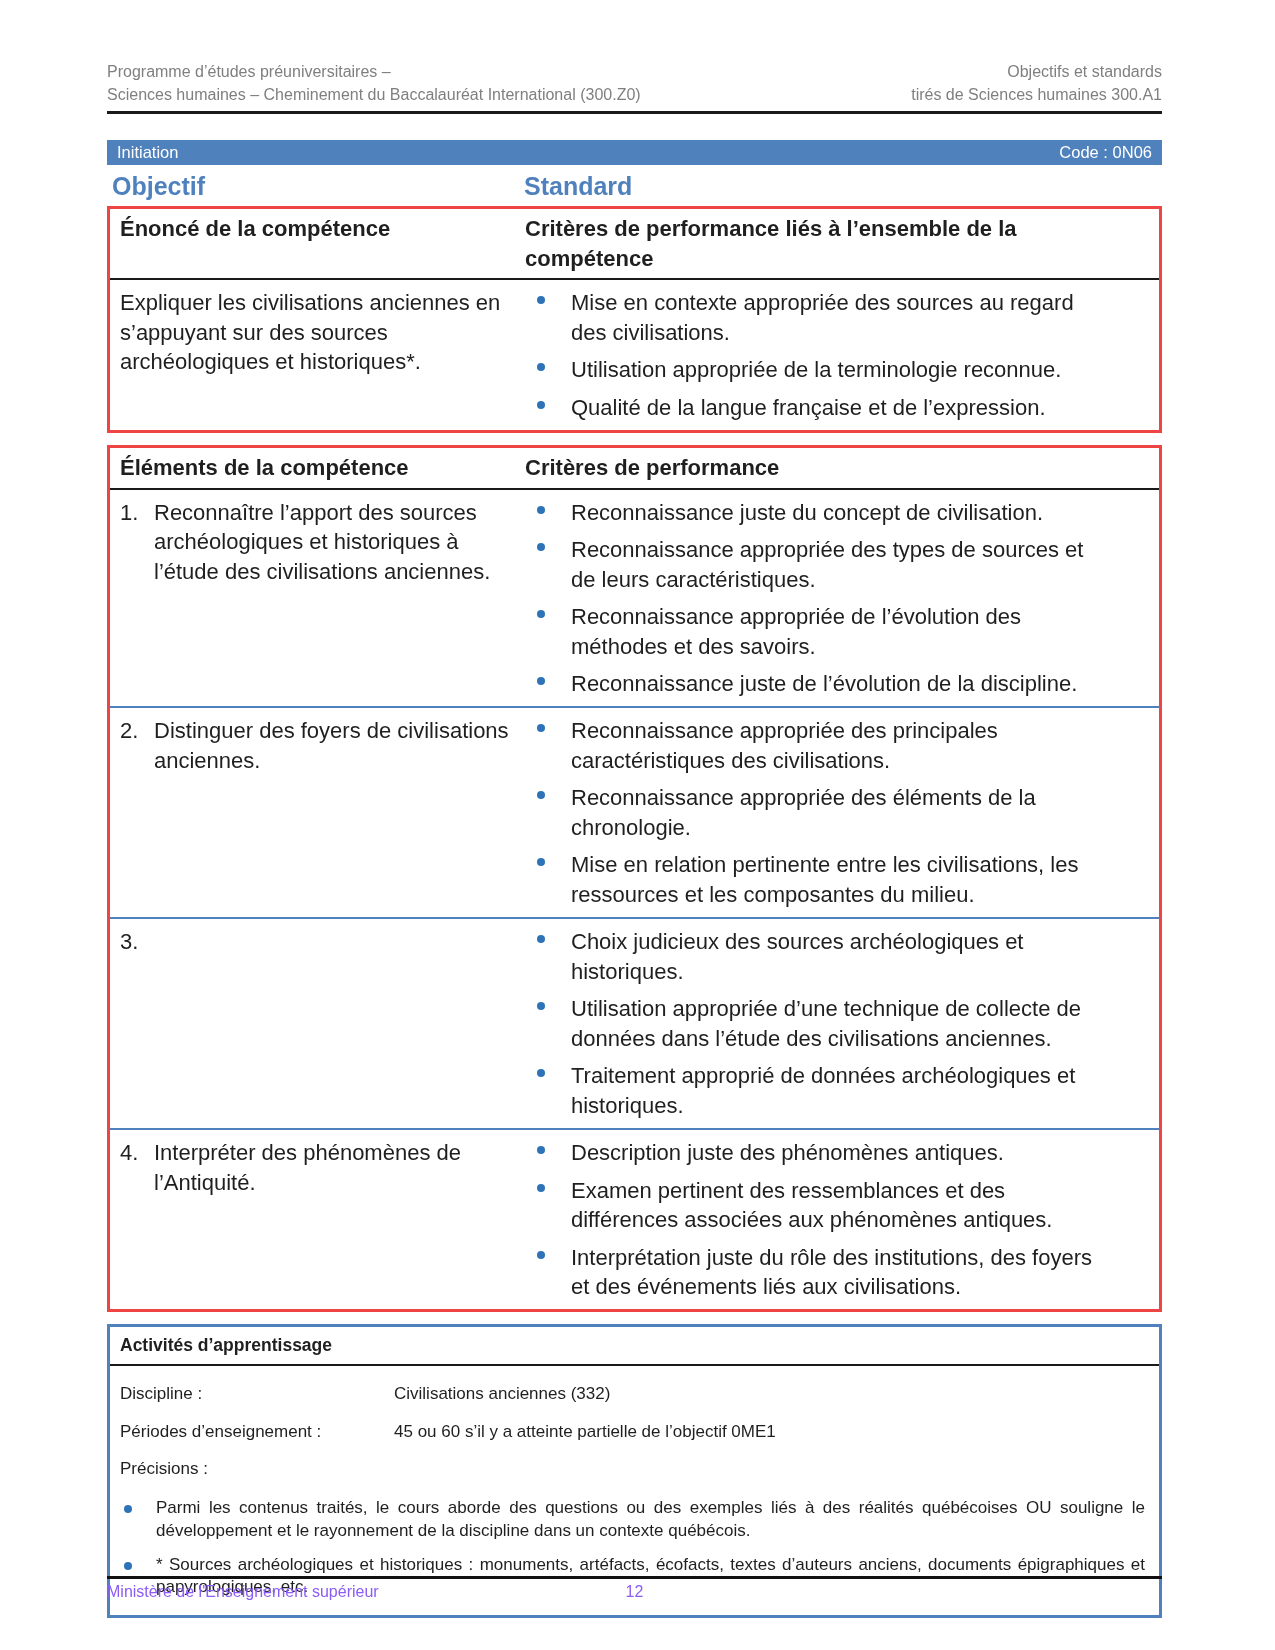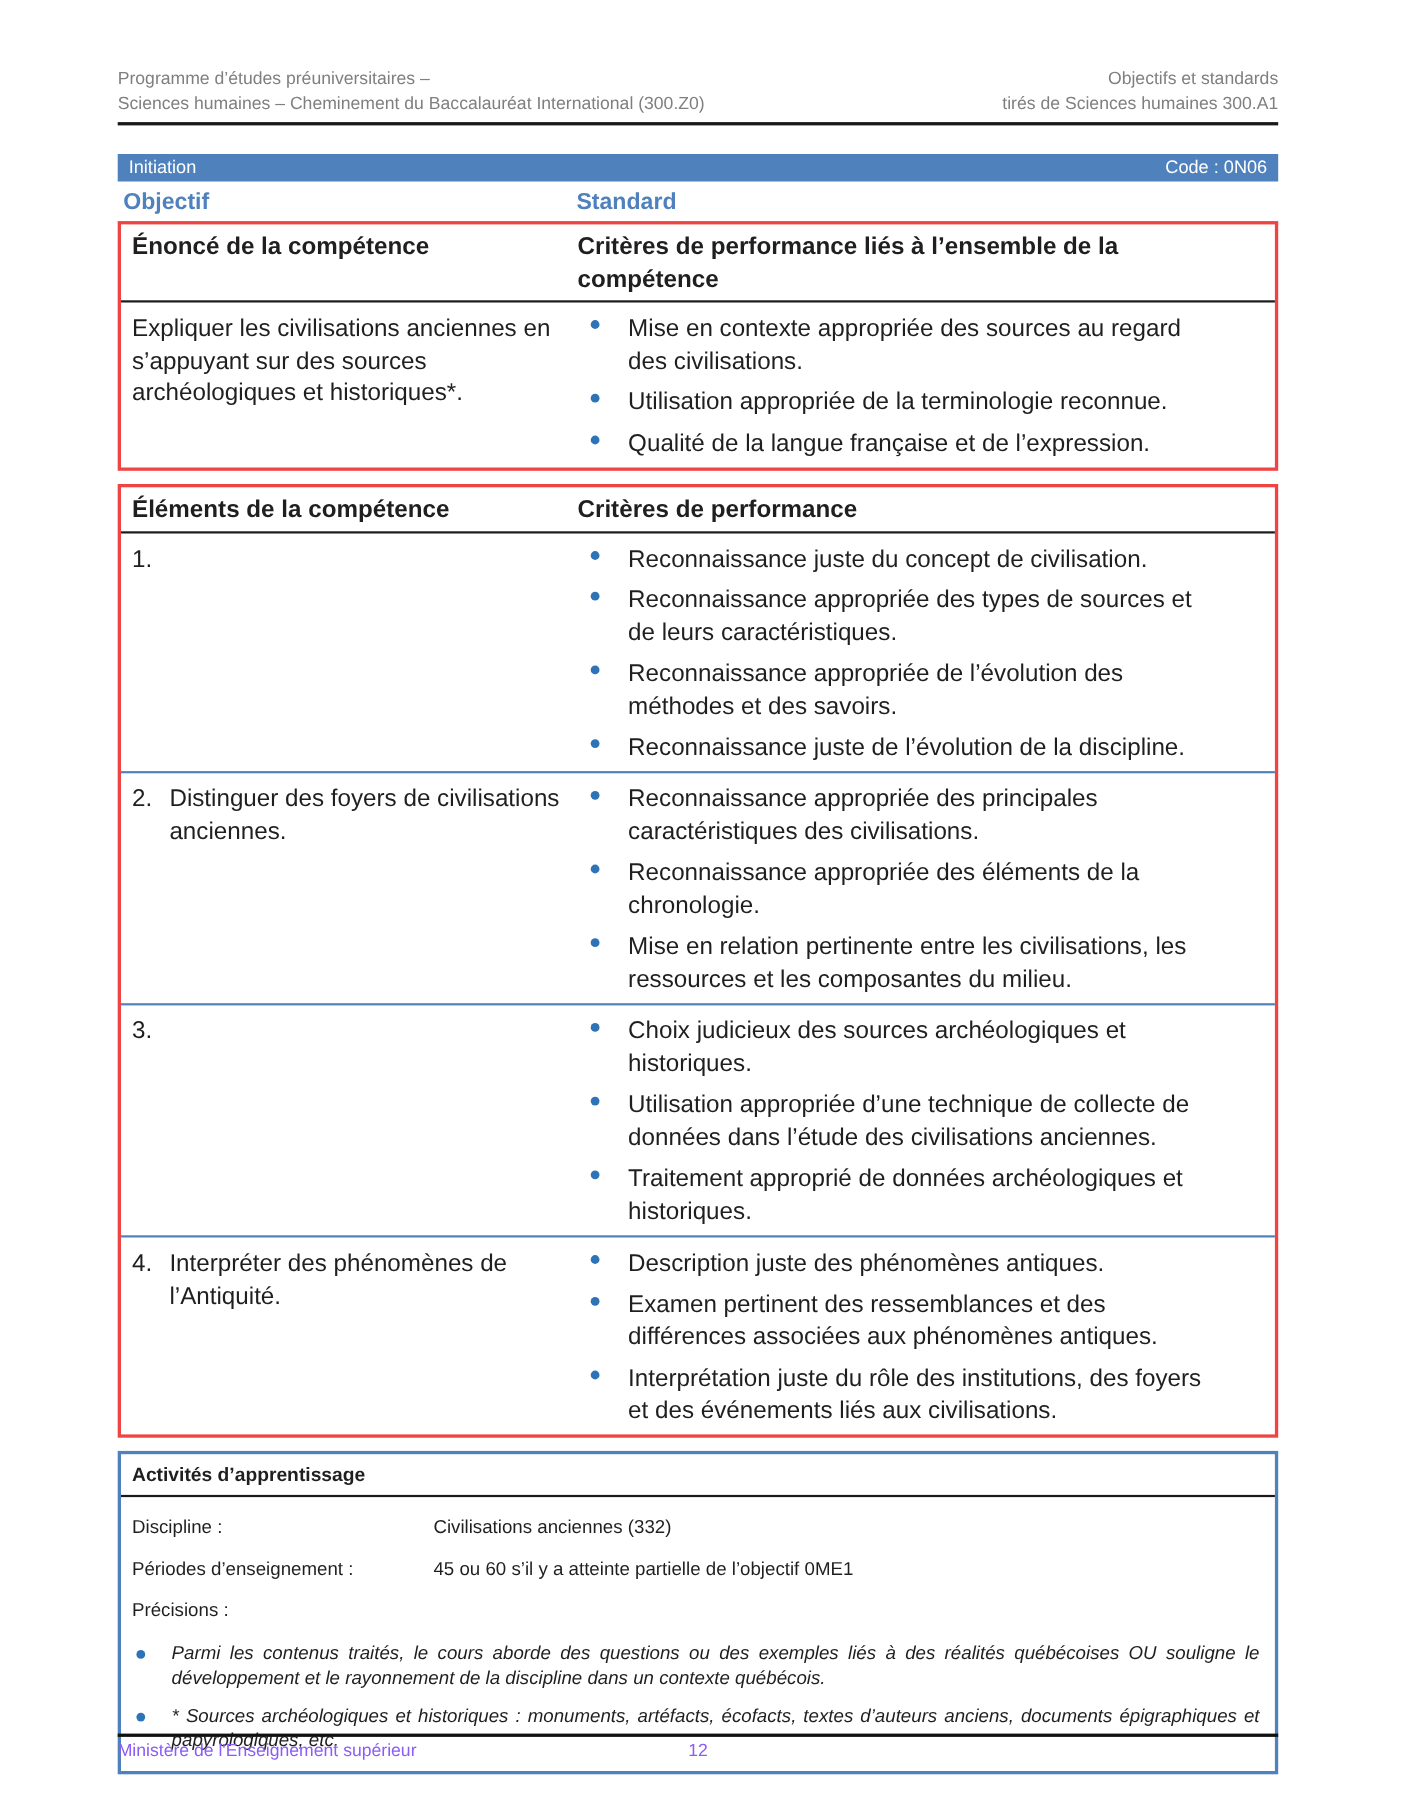--- a/index.html
+++ b/index.html
@@ -24,21 +24,21 @@
 
   
   .banner {
     margin-top:26px;
     background:#4f81bd; color:#ffffff;
     display:flex; justify-content:space-between; align-items:center;
     padding:3px 10px; font-size:16.5px;
   }
 
   
-  .col-titles { display:flex; margin:7px 0 5px; color:#4f81bd; font-weight:bold; font-size:21px; }
+  .col-titles { display:flex; margin:7px 0 5px; color:#4f81bd; font-weight:bold; font-size:25px; }
   .ct-left { width:412px; flex-shrink:0; padding-left:5px; }
   .ct-right { flex:1; }
 
   
   .tbl { border:3px solid #ef4444; margin-bottom:12px; font-size:22px; line-height:1.34; }
   .row { display:flex; }
   .tbl-head { font-weight:bold; border-bottom:2px solid #1a1a1a; }
   .tbl-head .c-left, .tbl-head .c-right { padding-top:5px; padding-bottom:5px; }
   .c-left { width:405px; flex-shrink:0; padding:8px 6px 10px 10px; box-sizing:border-box; }
   .c-right { flex:1; padding:8px 60px 8px 10px; }
@@ -60,21 +60,21 @@
   .activities { border:3px solid #4f81bd; font-size:17px; line-height:1.34; }
   .act-title {
     font-weight:bold; font-size:17.5px;
     padding:7px 10px 6px 10px;
     border-bottom:2px solid #1a1a1a;
   }
   .act-body { padding:2px 14px 16px 10px; }
   .act-row { display:flex; margin-top:15px; }
   .lbl { width:274px; flex-shrink:0; }
   .val { flex:1; }
-  ul.act-notes { list-style:none; margin:16px 0 0 0; padding:0;font-style:italic; }
+  ul.act-notes { list-style:none; margin:16px 0 0 0; padding:0; }
   ul.act-notes li { display:flex; margin-bottom:11px; }
   ul.act-notes li:last-child { margin-bottom:0; }
   ul.act-notes .dot { margin-left:4px; }
   ul.act-notes .crit-text { padding-left:24px; text-align:justify; }
 
   
   .doc-footer { position:absolute; left:107px; right:113px; top:1576px; }
   .ftr-rule { border-top:3px solid #111111; }
   .ftr-line { position:relative; margin-top:4px; color:#8b5cf6; font-size:16px; }
   .ftr-page { position:absolute; left:0; right:0; text-align:center; }
@@ -135,20 +135,21 @@
 
     <section class="tbl">
       <div class="row tbl-head">
         <div class="c-left">Éléments de la compétence</div>
         <div class="c-right">Critères de performance</div>
       </div>
 
       <div class="row">
         <div class="c-left numbered">
           <span class="num">1.</span>
+          <span class="el-text">Reconnaître l’apport des sources archéologiques et historiques à l’étude des civilisations anciennes.</span>
         </div>
         <div class="c-right">
           <ul class="crit">
             <li>
                 <span class="dot"></span>
                 <span class="crit-text">Reconnaissance juste du concept de civilisation.</span>
               </li>
             <li>
                 <span class="dot"></span>
                 <span class="crit-text">Reconnaissance appropriée des types de sources et de leurs caractéristiques.</span>

